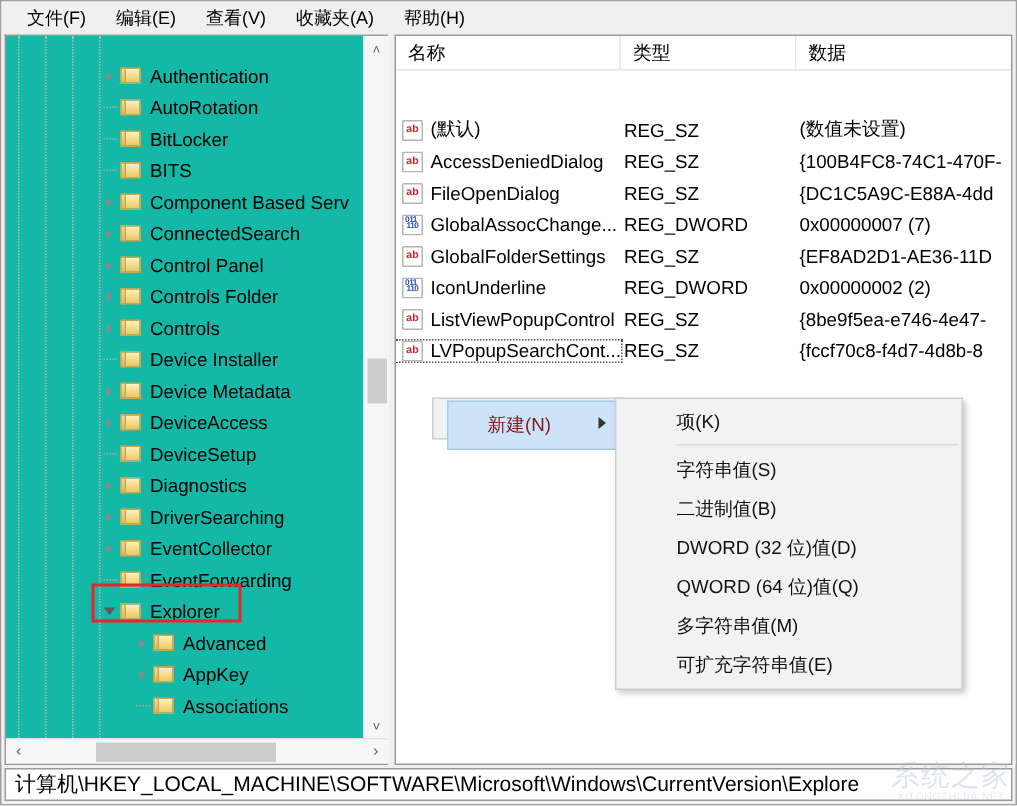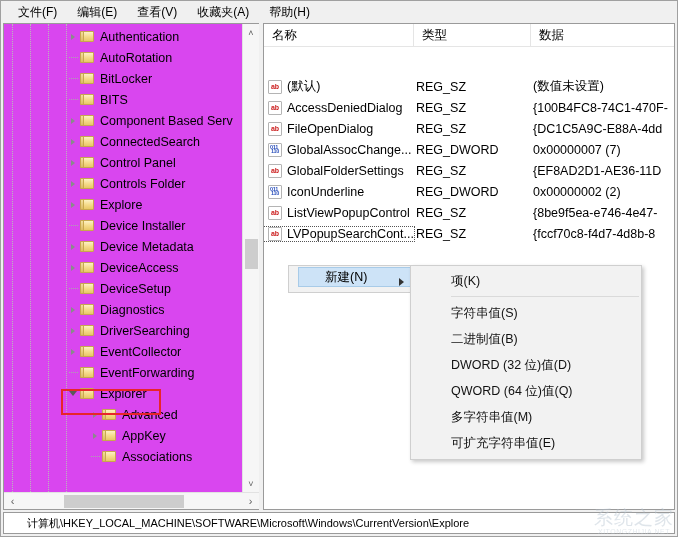--- a/index.html
+++ b/index.html
@@ -76,21 +76,21 @@
     width: 256px; flex: 0 0 256px;
     display: flex; flex-direction: column;
     border: 1px solid #9a9a9a;
     border-right: none;
     background: #fff;
     min-height: 0;
   }
   #treerow { flex: 1 1 auto; display: flex; min-height: 0; }
   #tree {
     flex: 1 1 auto; overflow: hidden; position: relative;
-    background: #d946ef; padding-top: 2px;
+    background: #14b8a6; padding-top: 16px;
   }
   .tnode {
     height: 21px; display: flex; align-items: center;
     font-size: 12.5px; color: #000; white-space: nowrap;
     position: relative;
   }
   .tw { width: 14px; flex: 0 0 14px; display:flex; align-items:center; justify-content:center; }
   .arrow {
     width: 0; height: 0;
     border-left: 4px solid #8a8a8a;
@@ -199,24 +199,24 @@
   .vicon .b1 { position: absolute; top: 1px; left: 1px; }
   .vicon .b2 { position: absolute; bottom: 1px; left: 2px; }
 
   
   #ctxparent {
     position: absolute; left: 288px; top: 265px; width: 128px; height: 28px;
     background: #f2f2f2; border: 1px solid #cfcfcf;
     z-index: 20;
   }
   #ctxparent-item {
-    position: absolute; left: 9px; top: 1px; right: 0; height: 20px;
+    position: absolute; left: 9px; top: 1px; right: 0; height: 33px;
     background: #cde3f7; border: 1px solid #a8cbe8;
     display: flex; align-items: center; padding-left: 26px;
-    font-size: 12.5px; color: #000000;
+    font-size: 12.5px; color: #7f1d1d;
   }
   #ctxparent-arrow {
     position: absolute; right: 10px; top: 10px;
     width: 0; height: 0;
     border-left: 5px solid #333;
     border-top: 4px solid transparent;
     border-bottom: 4px solid transparent;
   }
   #ctxmenu {
     position: absolute; left: 410px; top: 265px; width: 232px;
@@ -236,21 +236,21 @@
   .ctxsep {
     height: 1px; margin: 2px 2px 3px 40px; background: #dadada;
     position: relative; z-index: 2;
   }
 
   
   #statusbar {
     height: 22px; flex: 0 0 22px;
     border: 1px solid #9a9a9a; margin: 2px 2px 2px 2px;
     background: #fff; display: flex; align-items: center;
-    padding-left: 23px; font-size: 11px; color: #000;
+    padding-left: 6px; font-size: 14px; color: #000;
     white-space: nowrap; overflow: hidden;
   }
 
   
   #watermark {
     position: absolute; right: 4px; bottom: 2px;
     z-index: 30; text-align: center; pointer-events: none;
     opacity: 0.45;
   }
   #wm-cn {
@@ -366,21 +366,21 @@
               <span class="tlabel">Controls Folder</span>
             </div>
             <div class="tnode" style="padding-left: 62px;">
               <span class="tw">
                 <span class="arrow"></span>
               </span>
               <span class="folder">
                 <span class="fbody"></span>
                 <span class="fspine"></span>
               </span>
-              <span class="tlabel">Explore</span>
+              <span class="tlabel">Controls</span>
             </div>
             <div class="tnode" style="padding-left: 62px;">
               <span class="tw">
                 <span class="dash"></span>
               </span>
               <span class="folder">
                 <span class="fbody"></span>
                 <span class="fspine"></span>
               </span>
               <span class="tlabel">Device Installer</span>

